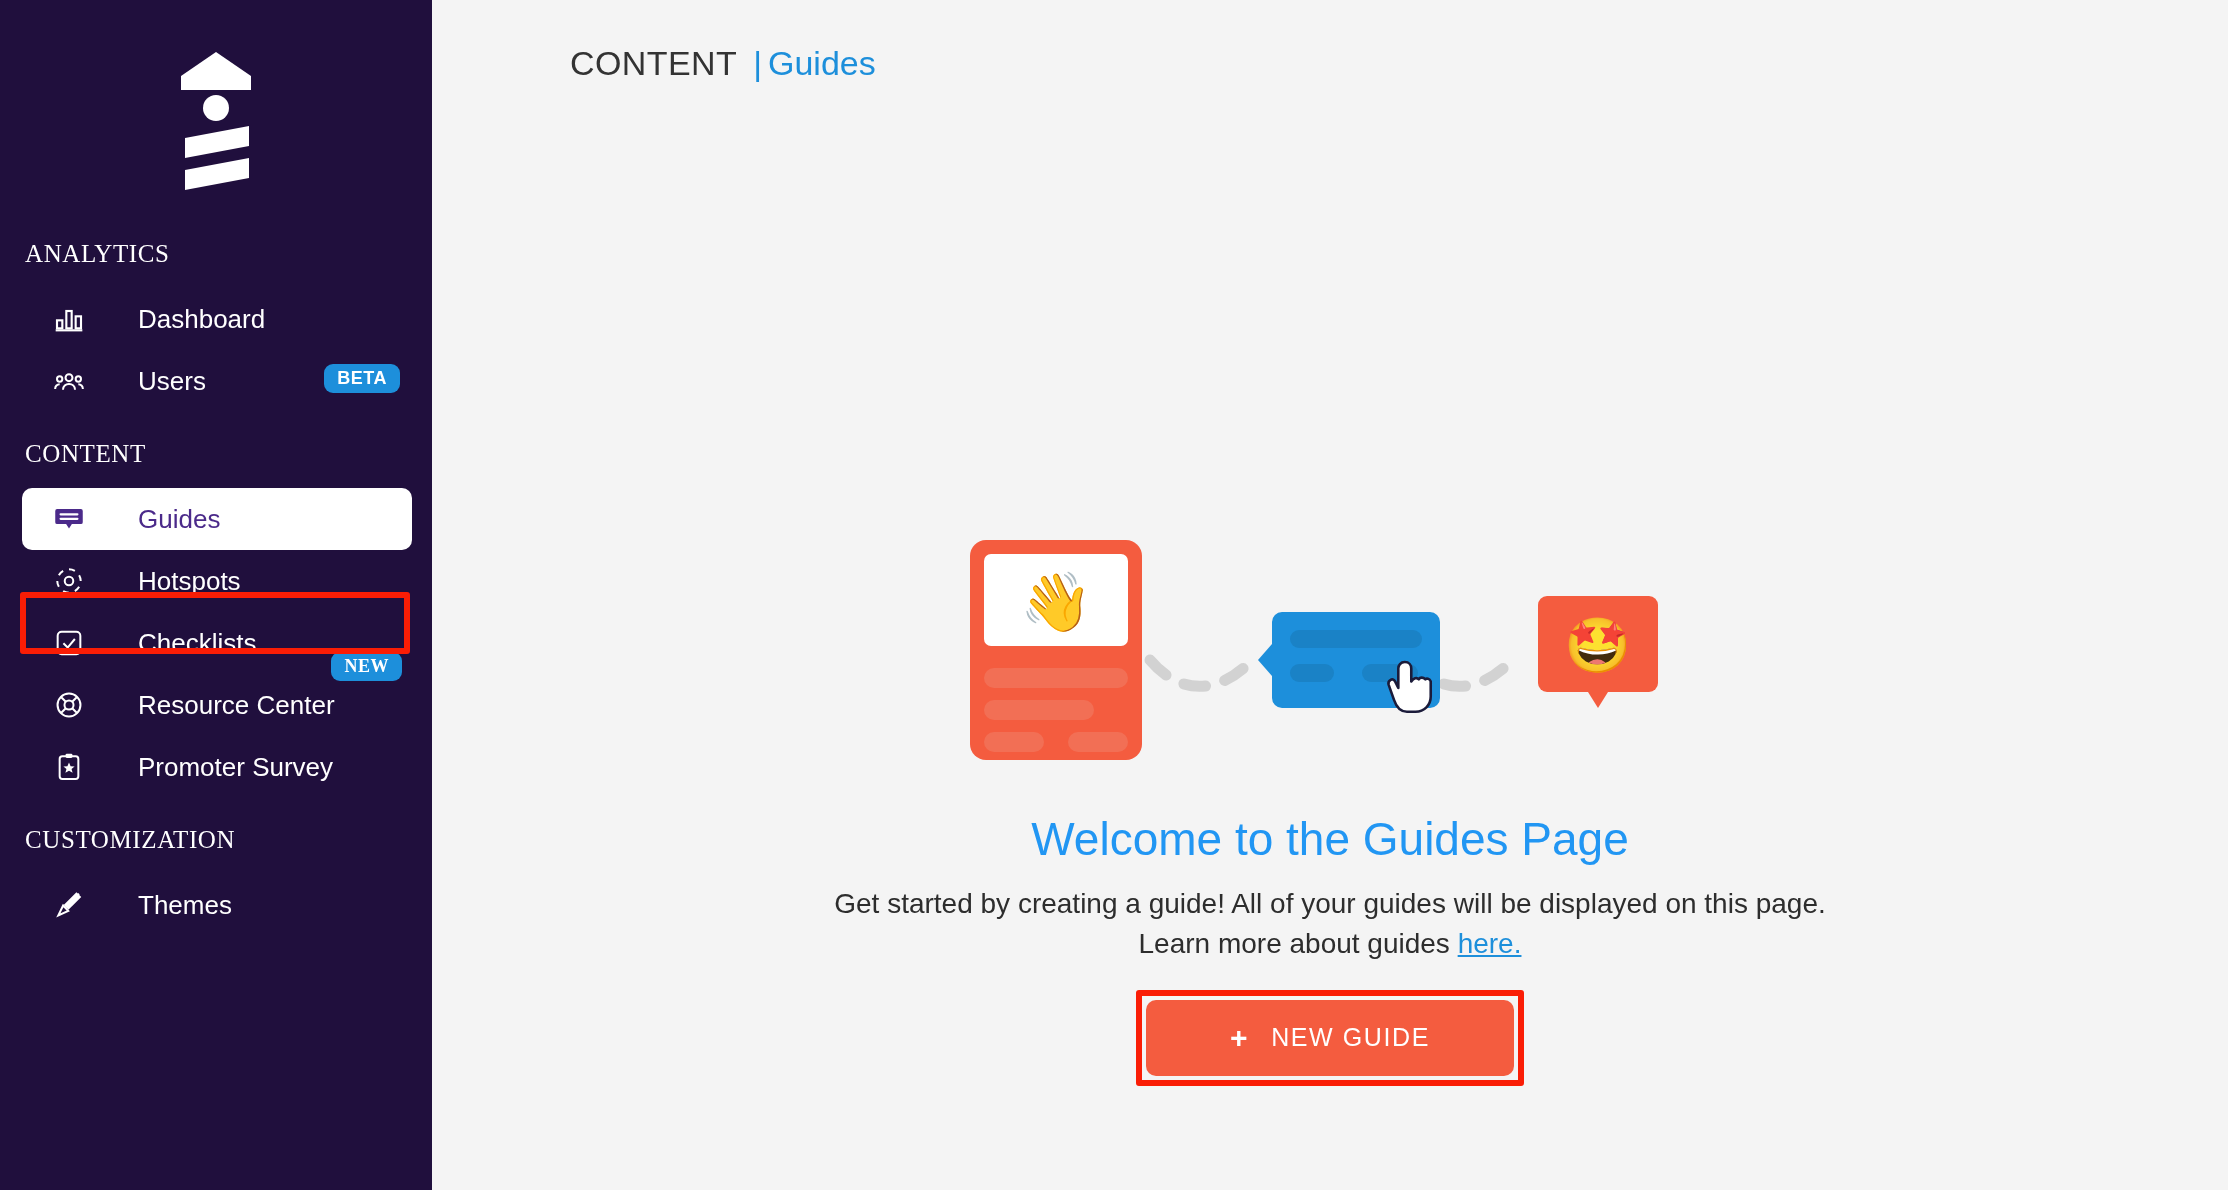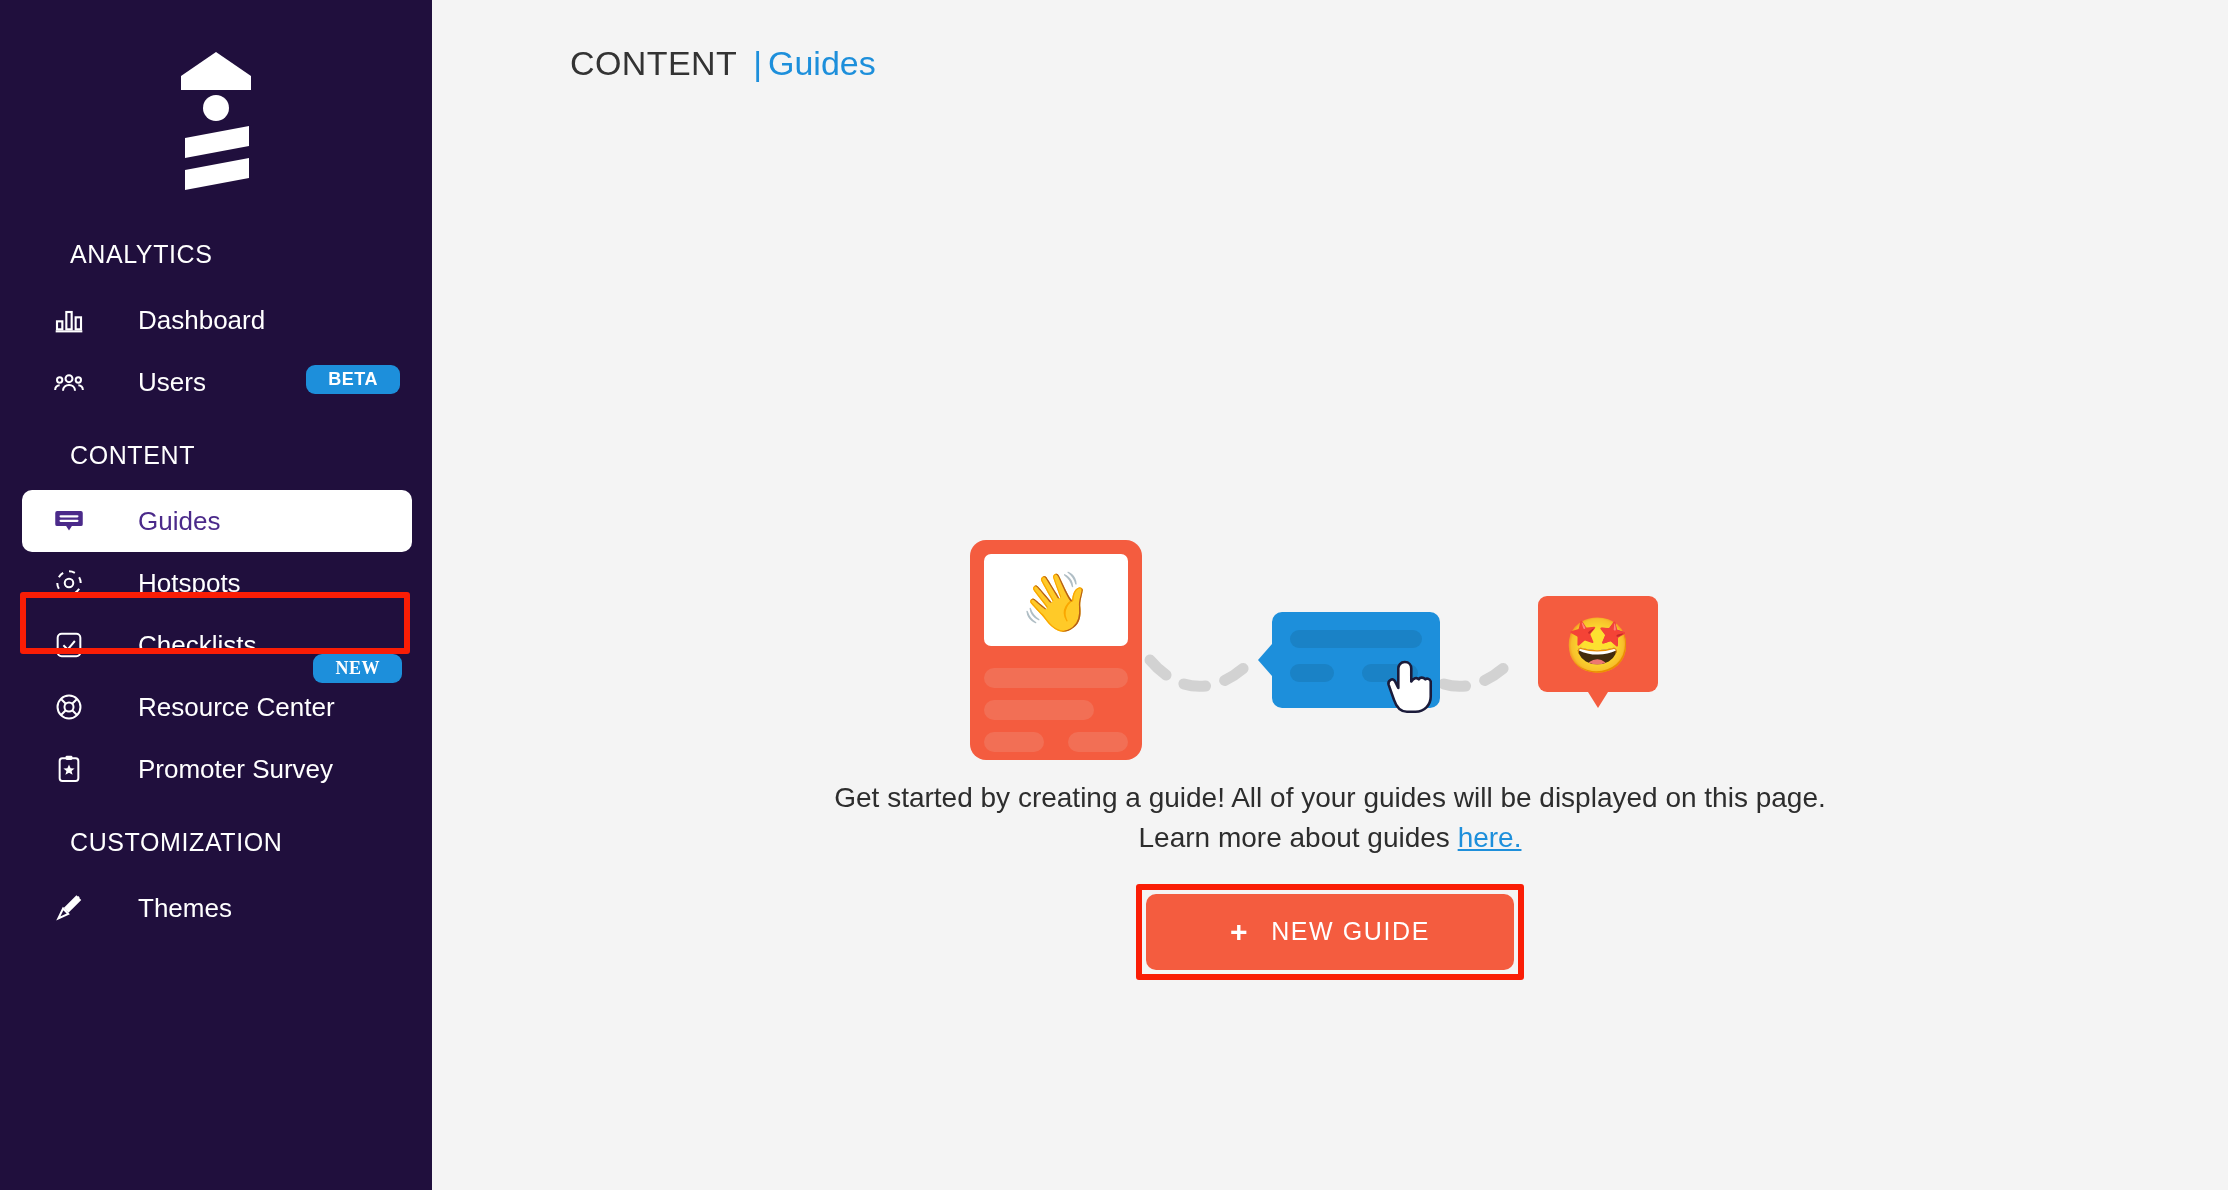--- a/index.html
+++ b/index.html
@@ -21,22 +21,23 @@
     height: 240px;
     display: flex; align-items: center; justify-content: center;
   }
   .logo { width: 74px; height: 140px; display: block; }
 
   .nav-section-title {
     color: #ffffff;
     font-size: 25px;
     letter-spacing: 0.6px;
     font-weight: 400;
-    padding-left: 70px;
+    padding-left: 25px;
     margin-bottom: 20px;
+    font-family: Liberation Serif, serif;
   }
   .nav-group { margin-bottom: 28px; }
 
   .nav-item {
     position: relative;
     display: flex; align-items: center;
     height: 62px;
     margin: 0 20px 0 22px;
     padding-left: 30px;
     border-radius: 10px;
@@ -60,21 +61,21 @@
   }
   .nav-item.active .nav-label { color: #4b2a8a; }
 
   .badge {
     position: absolute;
     background: #1d8fdb;
     color: #ffffff;
     font-size: 18px;
     font-weight: 700;
     letter-spacing: 0.5px;
-    padding: 5px 22px 6px;
+    padding: 5px 13px 6px;
     border-radius: 9px;
     line-height: 1;
   }
   .badge.beta { right: 12px; top: 14px; }
   .badge.new  { right: 10px; top: -22px; font-family: Liberation Serif, serif; }
 
   
   .hl-guides {
     position: absolute;
     left: 20px; top: 592px;
@@ -314,20 +315,21 @@
 
         <g transform="translate(424,122) scale(1.08)">
           <path d="M10 0 c4 0 6 3 6 6 v12 c2-3 5-4 7-2 1-2 4-2 6 0 1-1 4-1 5 2 v14 c0 8-6 14-14 14 h-8 c-6 0-10-5-12-11 l-5-14 c-1-4 4-7 6-3 l3 6 V6 c0-3 2-6 6-6 z" fill="#ffffff" stroke="#1b1b3a" stroke-width="2.4" stroke-linejoin="round"></path>
         </g>
 
         <rect x="568" y="56" width="120" height="96" rx="9" fill="#f45c3f"></rect>
         <polygon points="618,152 638,152 628,168" fill="#f45c3f"></polygon>
         <text x="628" y="124" font-size="54" text-anchor="middle">🤩</text>
       </svg>
 
+      <h1 class="welcome-title">Welcome to the Guides Page</h1>
 
       <p class="welcome-desc">
         <span>Get started by creating a guide! All of your guides will be displayed on this page. Learn more about guides </span><span class="here-link">here.</span>
       </p>
 
       <div class="btn-wrap">
         <button class="new-guide-btn">
           <span class="btn-plus">+</span>
           <span>NEW GUIDE</span>
         </button>

